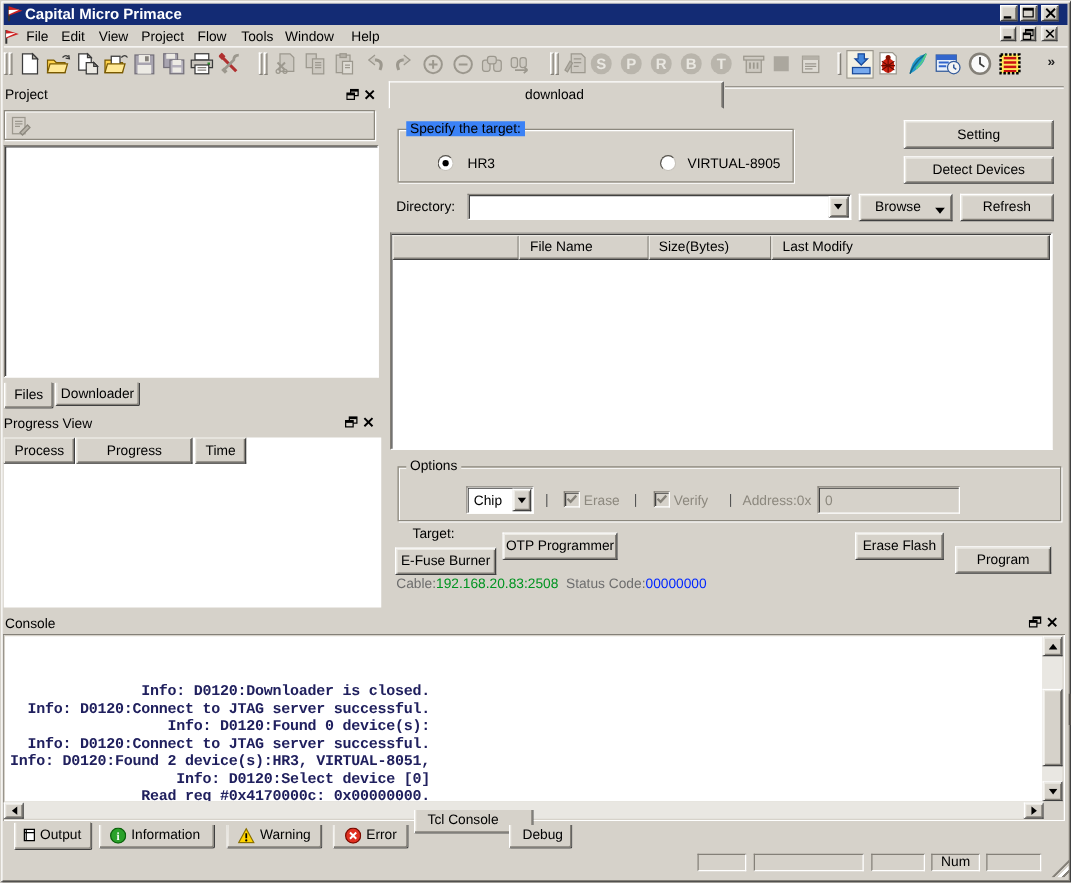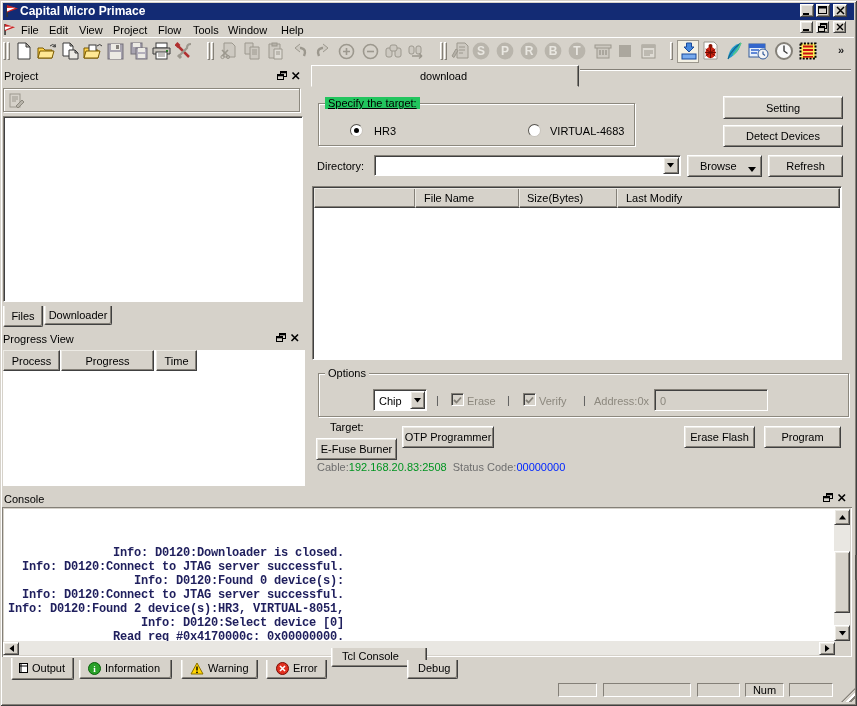--- a/index.html
+++ b/index.html
@@ -391,26 +391,26 @@
 
 <div class="abs" style="left:310px;top:66px;width:541px;height:422px;background:#d6d2ca;"></div>
 
 <div class="abs" style="left:311px;top:65px;width:268px;height:22px;background:#d6d2ca;
      border:1px solid;border-color:#ffffff #404040 #d6d2ca #ffffff;box-shadow:inset -1px 0 0 #848078;"></div>
 <div class="abs" style="left:420px;top:70px;">download</div>
 <div class="abs" style="left:580px;top:69px;width:271px;height:1px;background:#848078;"></div>
 <div class="abs" style="left:580px;top:70px;width:271px;height:1px;background:#fff;"></div>
 
 <div class="abs etch" style="left:318px;top:103px;width:317px;height:43px;"></div>
-<div class="abs" style="left:325px;top:97px;background:#22c55e;padding:0 3px;text-decoration:underline;">Specify the target:</div>
+<div class="abs" style="left:325px;top:97px;background:#3b82f6;padding:0 3px;">Specify the target:</div>
 <div class="abs" style="left:350px;top:124px;width:13px;height:13px;border-radius:50%;background:#fff;border:1px solid #706d66;border-color:#55524c #c8c4bc #c8c4bc #55524c;box-sizing:border-box;"></div>
 <div class="abs" style="left:354px;top:128px;width:5px;height:5px;border-radius:50%;background:#000;"></div>
 <div class="abs" style="left:374px;top:125px;">HR3</div>
 <div class="abs" style="left:528px;top:124px;width:13px;height:13px;border-radius:50%;background:#fff;border:1px solid #706d66;border-color:#55524c #c8c4bc #c8c4bc #55524c;box-sizing:border-box;"></div>
-<div class="abs" style="left:550px;top:125px;">VIRTUAL-4683</div>
+<div class="abs" style="left:550px;top:125px;">VIRTUAL-8905</div>
 <div class="abs raised btntext" style="left:723px;top:96px;width:120px;height:23px;">Setting</div>
 <div class="abs raised btntext" style="left:723px;top:125px;width:120px;height:22px;">Detect Devices</div>
 
 <div class="abs" style="left:317px;top:160px;">Directory:</div>
 <div class="abs sunkenw" style="left:374px;top:155px;width:307px;height:21px;"></div>
 <div class="abs arrbtn" style="left:663px;top:157px;width:16px;height:17px;">
     <svg width="8" height="5">
       <path d="M0 0 h7 l-3.5 4.5 z" fill="#000"></path>
     </svg>
   </div>
@@ -456,21 +456,21 @@
     </svg></div>
 <div class="abs gray" style="left:539px;top:395px;">Verify</div>
 <div class="abs" style="left:583px;top:394px;color:#555;">|</div>
 <div class="abs gray" style="left:594px;top:395px;">Address:0x</div>
 <div class="abs sunkeng" style="left:654px;top:389px;width:114px;height:22px;"></div>
 <div class="abs gray" style="left:660px;top:395px;">0</div>
 
 <div class="abs raised btntext" style="left:316px;top:426px;width:81px;height:22px;margin-top:12px;">E-Fuse Burner</div>
 <div class="abs raised btntext" style="left:402px;top:426px;width:92px;height:22px;">OTP Programmer</div>
 <div class="abs raised btntext" style="left:684px;top:426px;width:71px;height:22px;">Erase Flash</div>
-<div class="abs raised btntext" style="left:764px;top:426px;width:77px;height:22px;">Program</div>
+<div class="abs raised btntext" style="left:764px;top:437px;width:77px;height:22px;">Program</div>
 
 <div class="abs" style="left:317px;top:461px;color:#6e6e6e;">Cable:<span style="color:#009421;">192.168.20.83:2508</span>&nbsp; Status Code:<span style="color:#0026ff;">00000000</span></div>
 
 <div class="abs" style="left:2px;top:488px;width:853px;height:170px;background:#d6d2ca;"></div>
 <div class="abs" style="left:4px;top:493px;">Console</div>
 <div class="abs" style="left:823px;top:493px;width:11px;height:10px;"><svg width="11" height="10">
       <rect x="3.5" y="0.5" width="6" height="5" fill="none" stroke="#000"></rect>
       <rect x="3.5" y="0.5" width="6" height="1.8" fill="#000"></rect>
       <rect x="0.5" y="3.5" width="6" height="5" fill="#d6d2ca" stroke="#000"></rect>
       <rect x="0.5" y="3.5" width="6" height="1.8" fill="#000"></rect>

